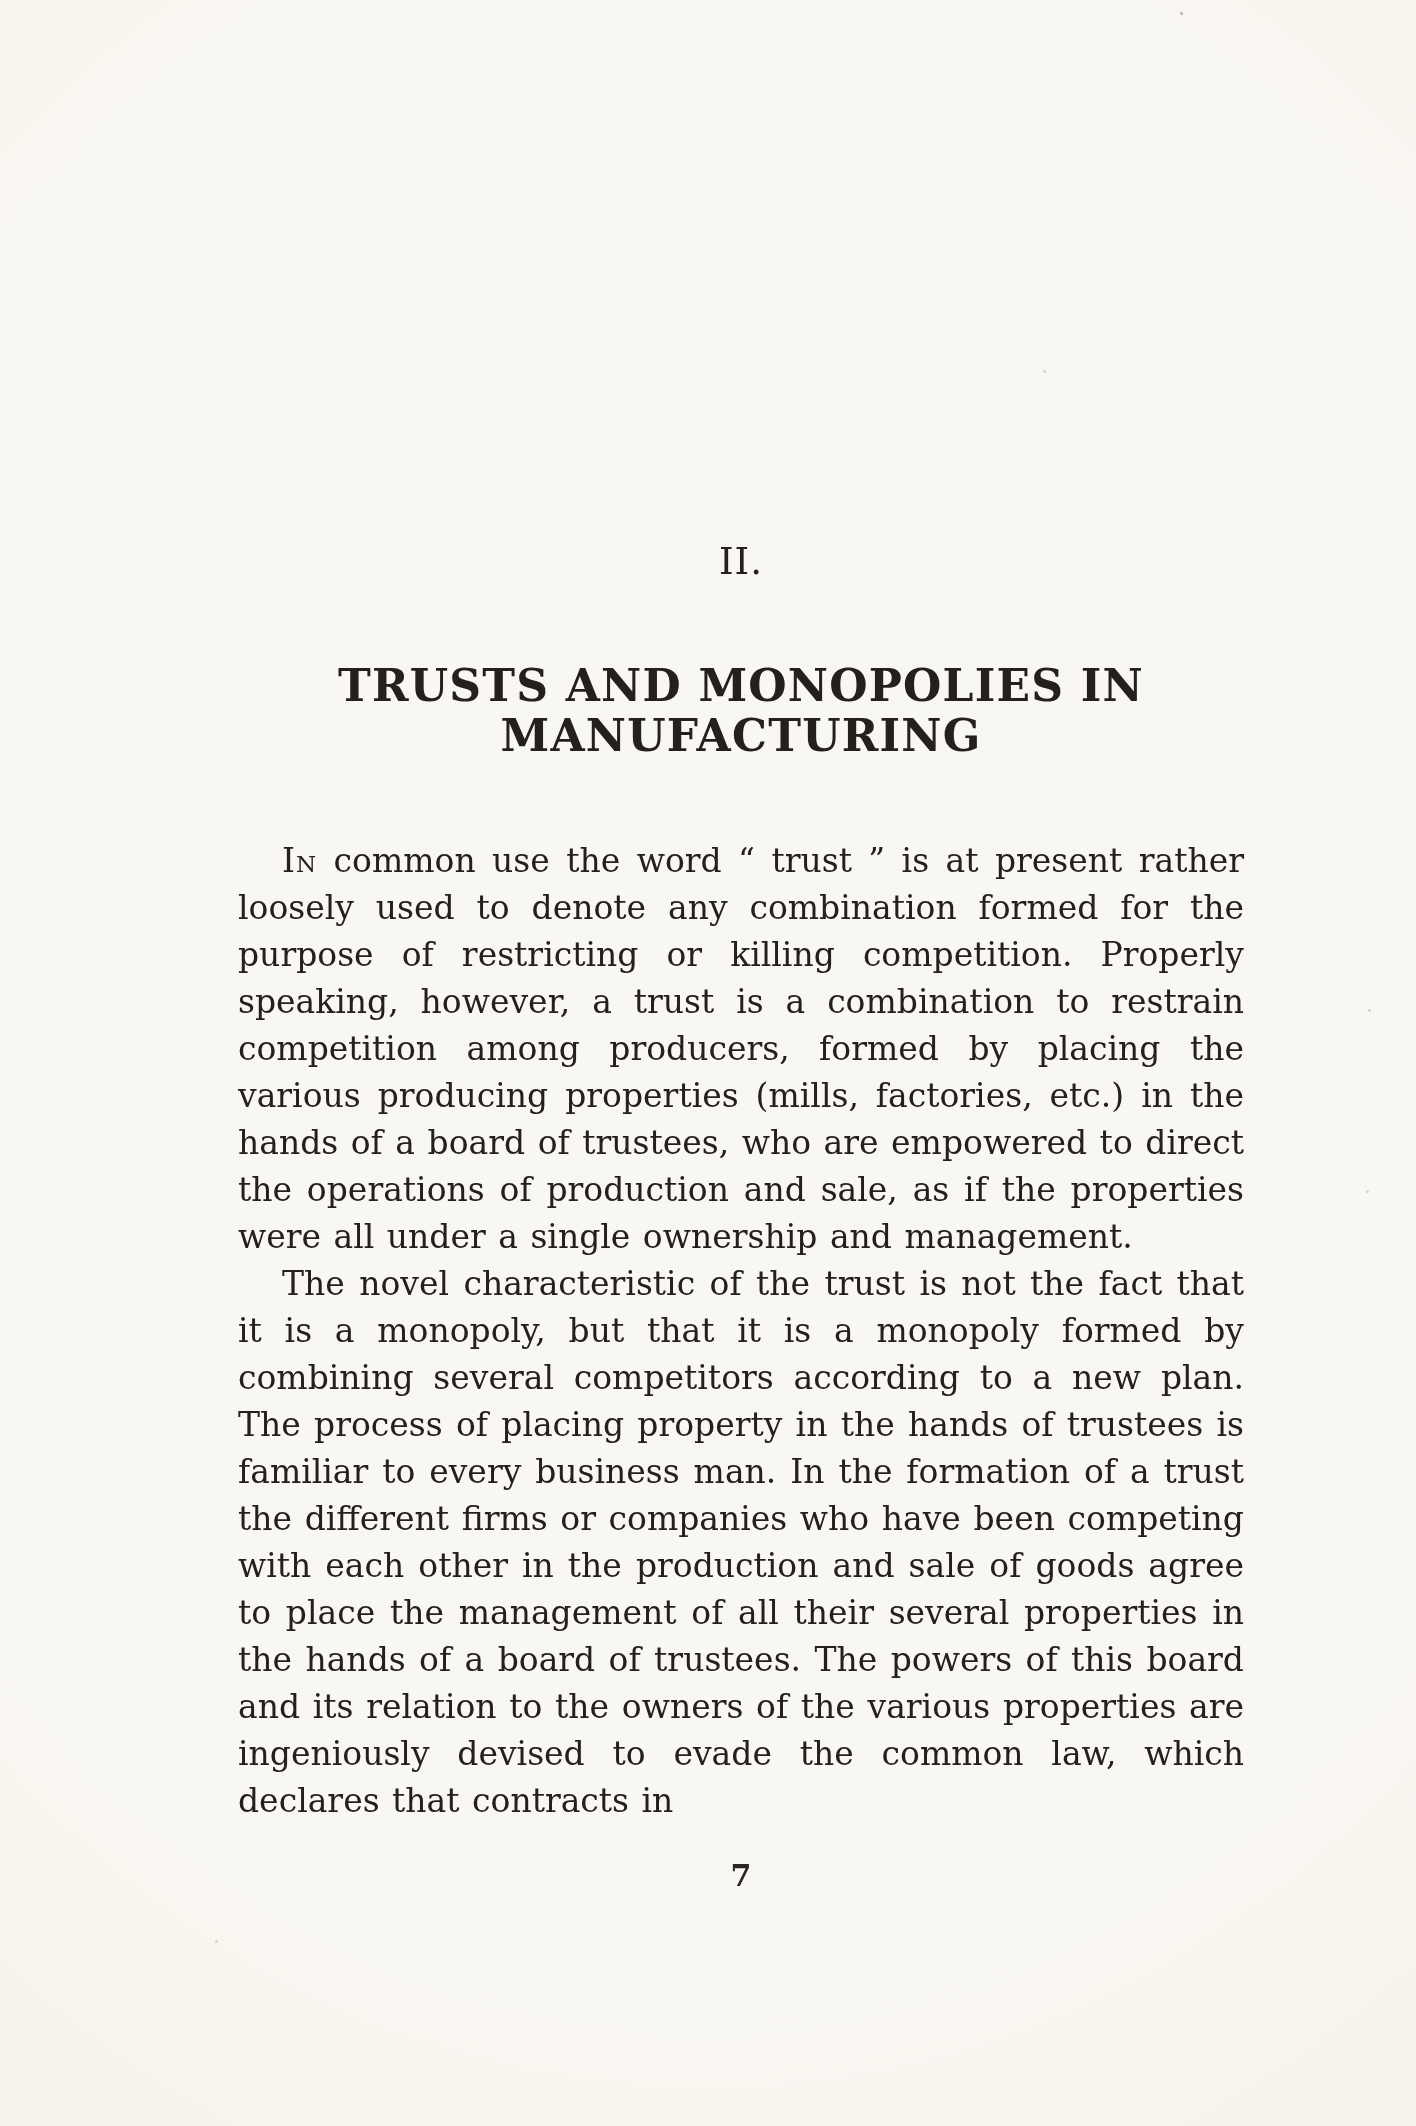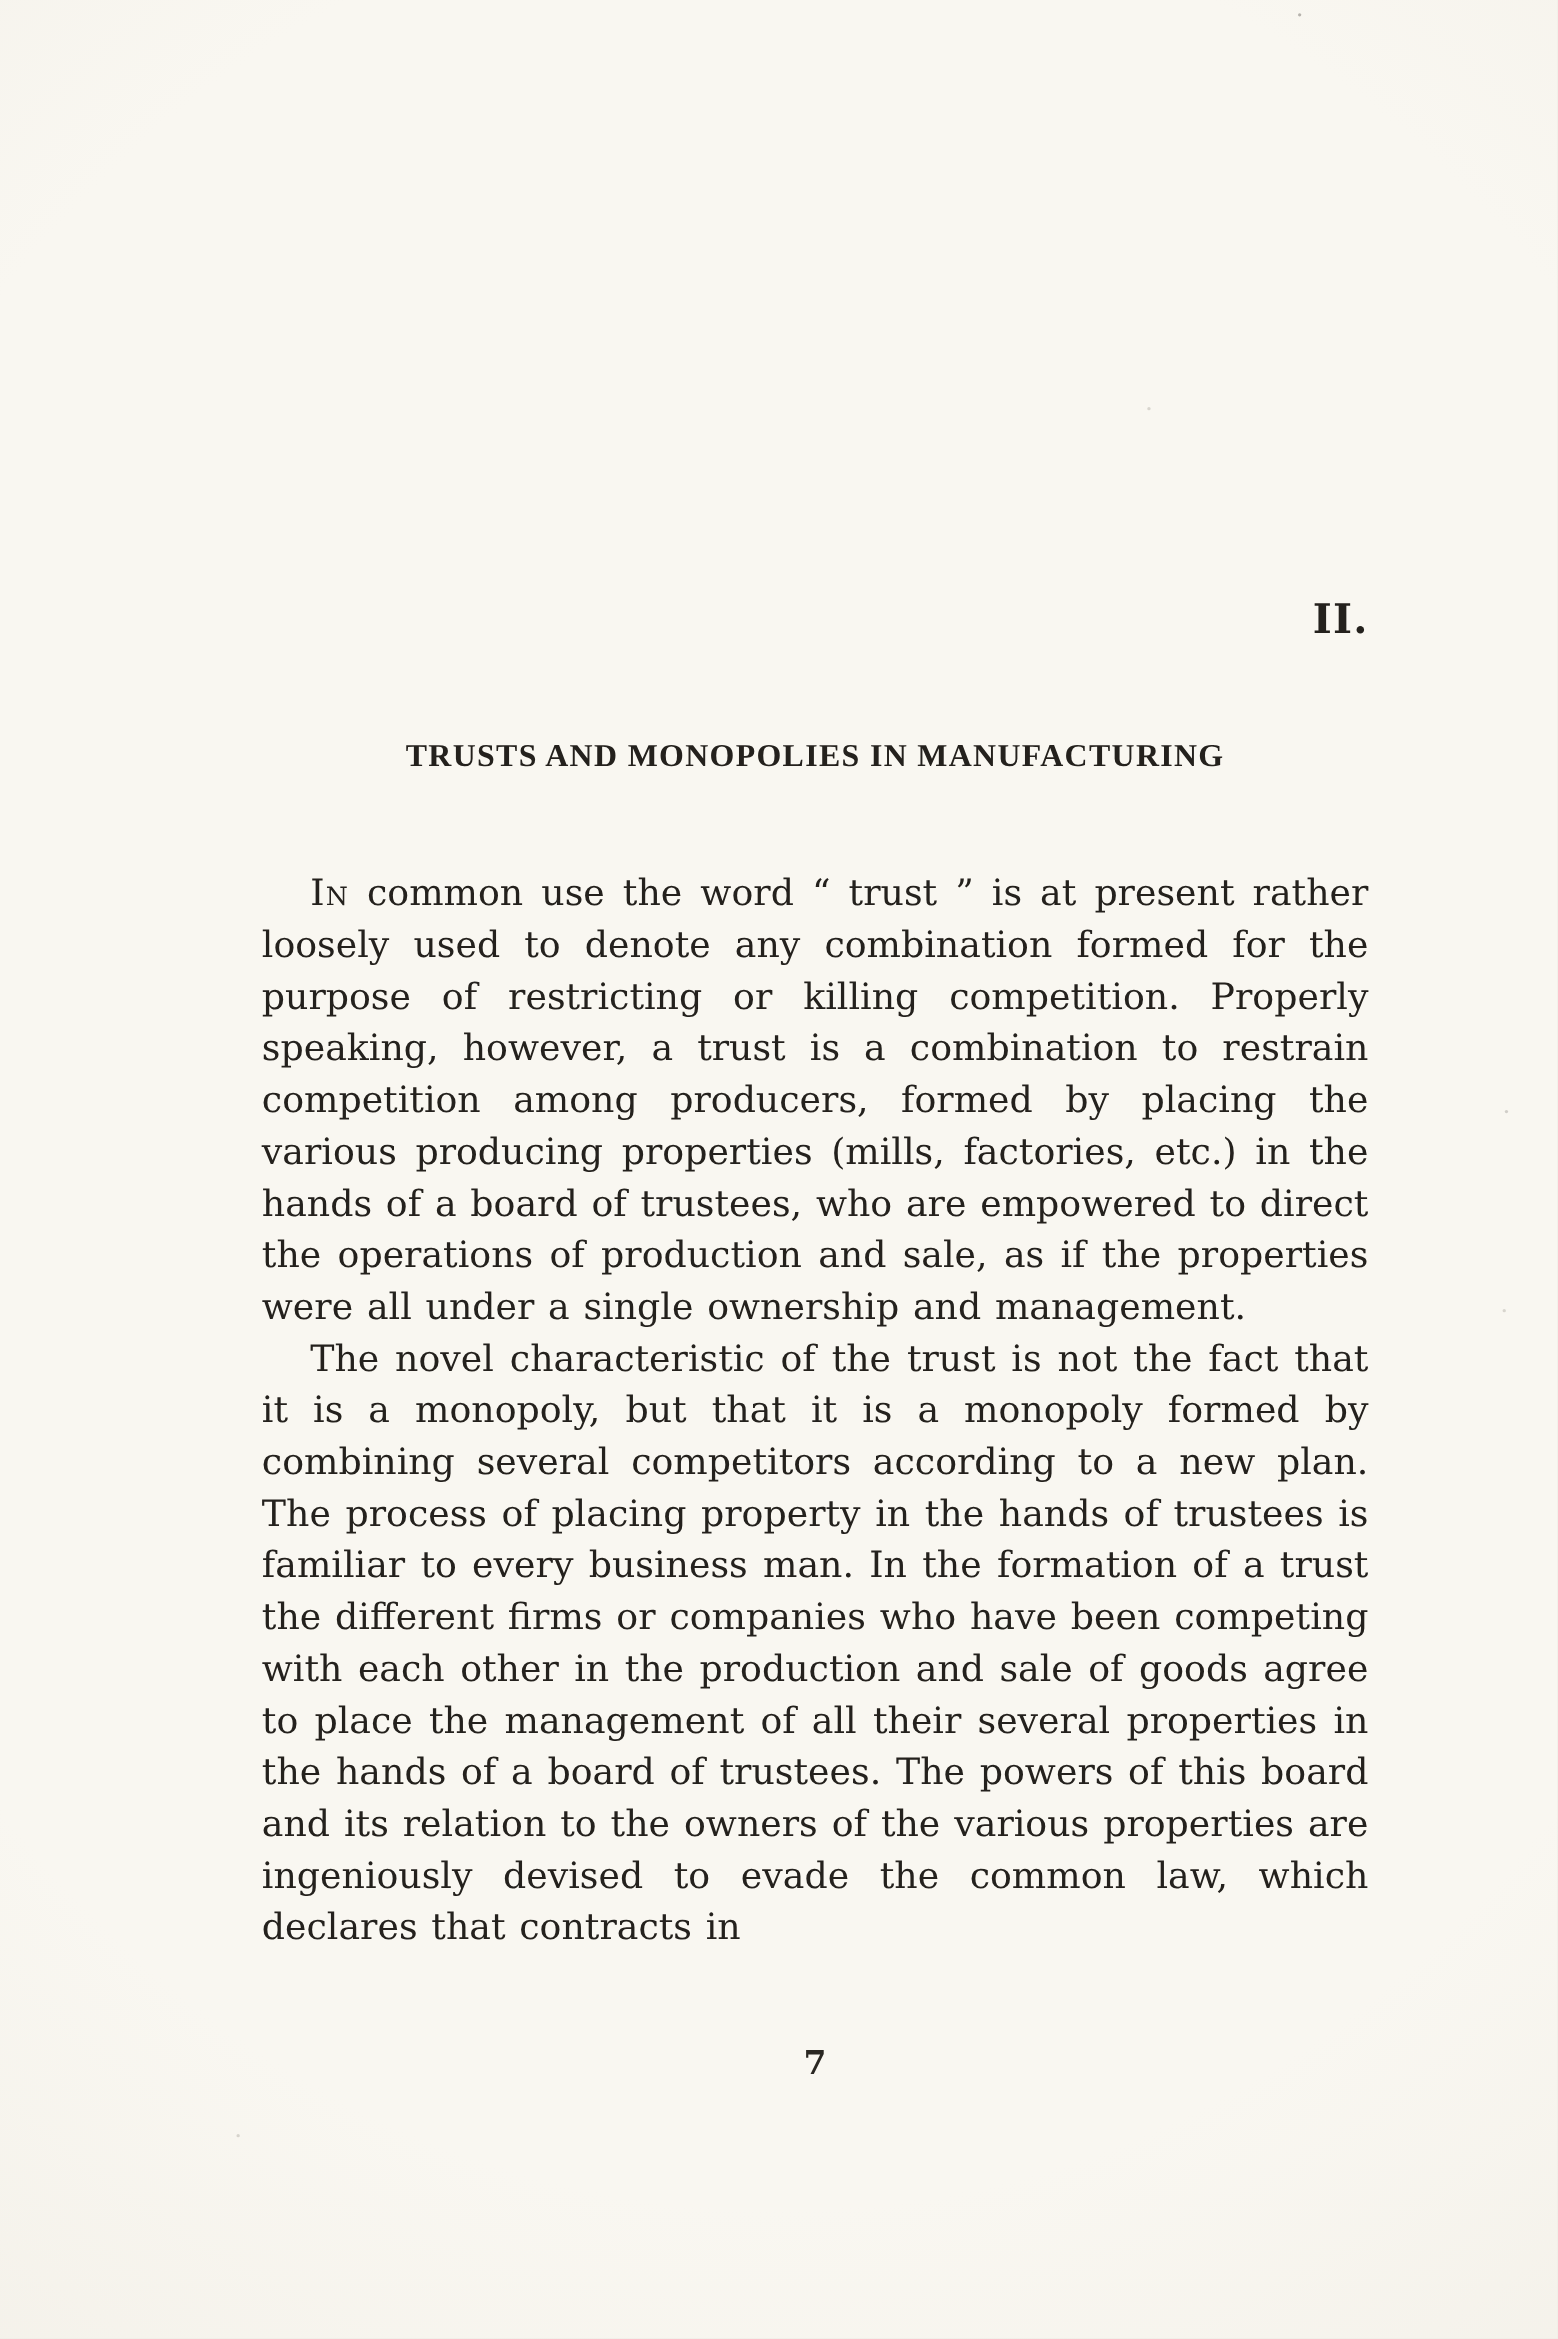--- a/index.html
+++ b/index.html
@@ -29,34 +29,33 @@
     border-radius: 50%;
     background: rgba(60,55,48,0.35);
   }
   .content {
     position: absolute;
     left: 238px;
     top: 540px;
     width: 1006px;
   }
   .chapter {
-    text-align: right;
-    font-weight: bold;
+    text-align: center;
+    font-weight: normal;
     font-size: 37px;
     letter-spacing: 1px;
     margin: 0 0 78px 0;
   }
   .title {
     text-align: center;
     font-weight: bold;
-    font-size: 29px;
+    font-size: 44px;
     letter-spacing: 1.2px;
     line-height: 50px;
     margin: 0 0 76px 0;
-    font-family: Liberation Serif, serif;
   }
   .title-line {
     display: block;
   }
   .body-par {
     font-size: 33px;
     line-height: 47px;
     text-align: justify;
     text-indent: 44px;
     margin: 0;

